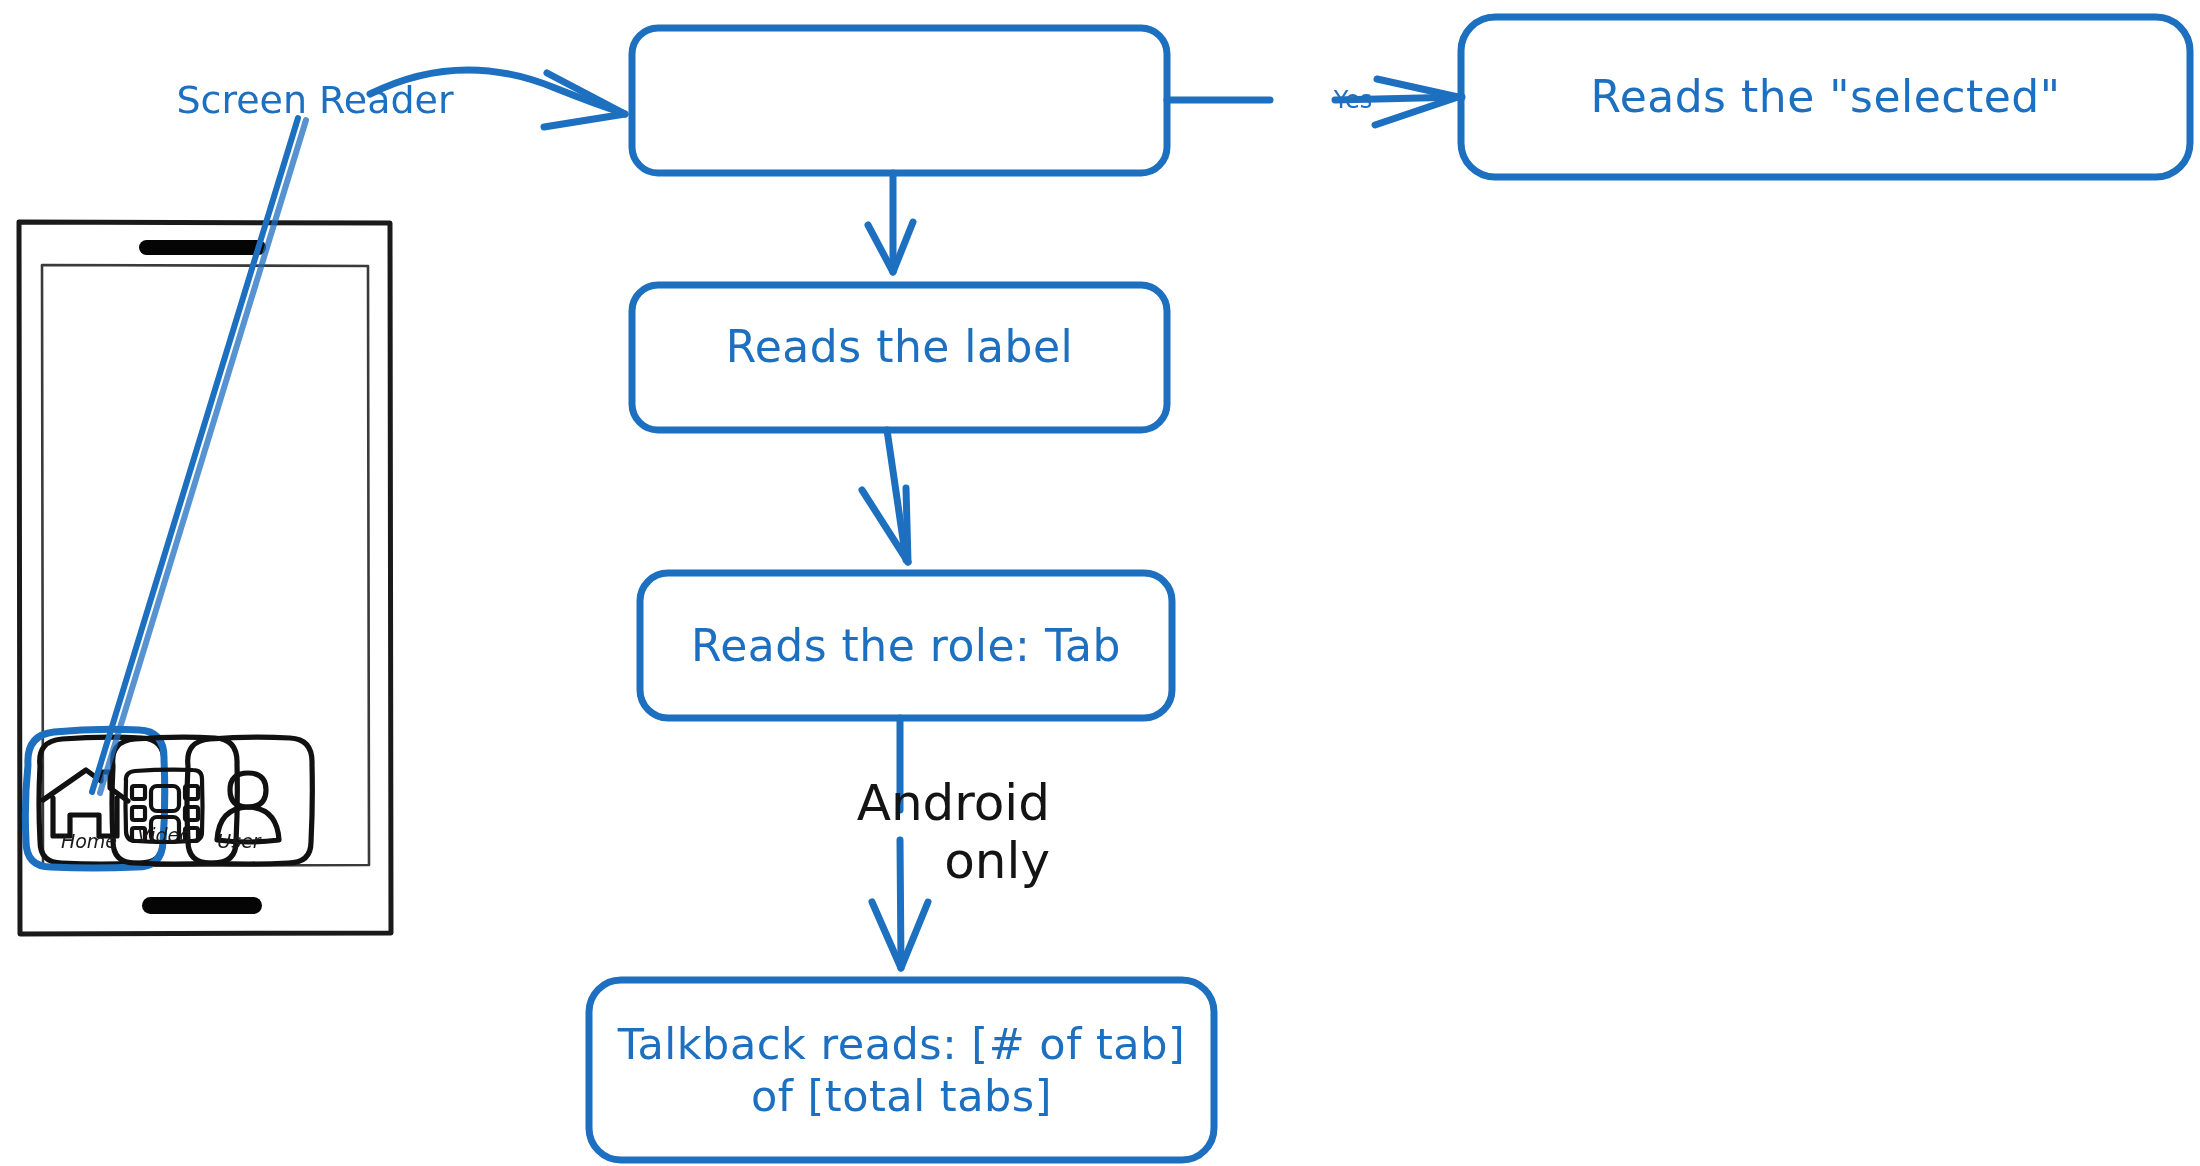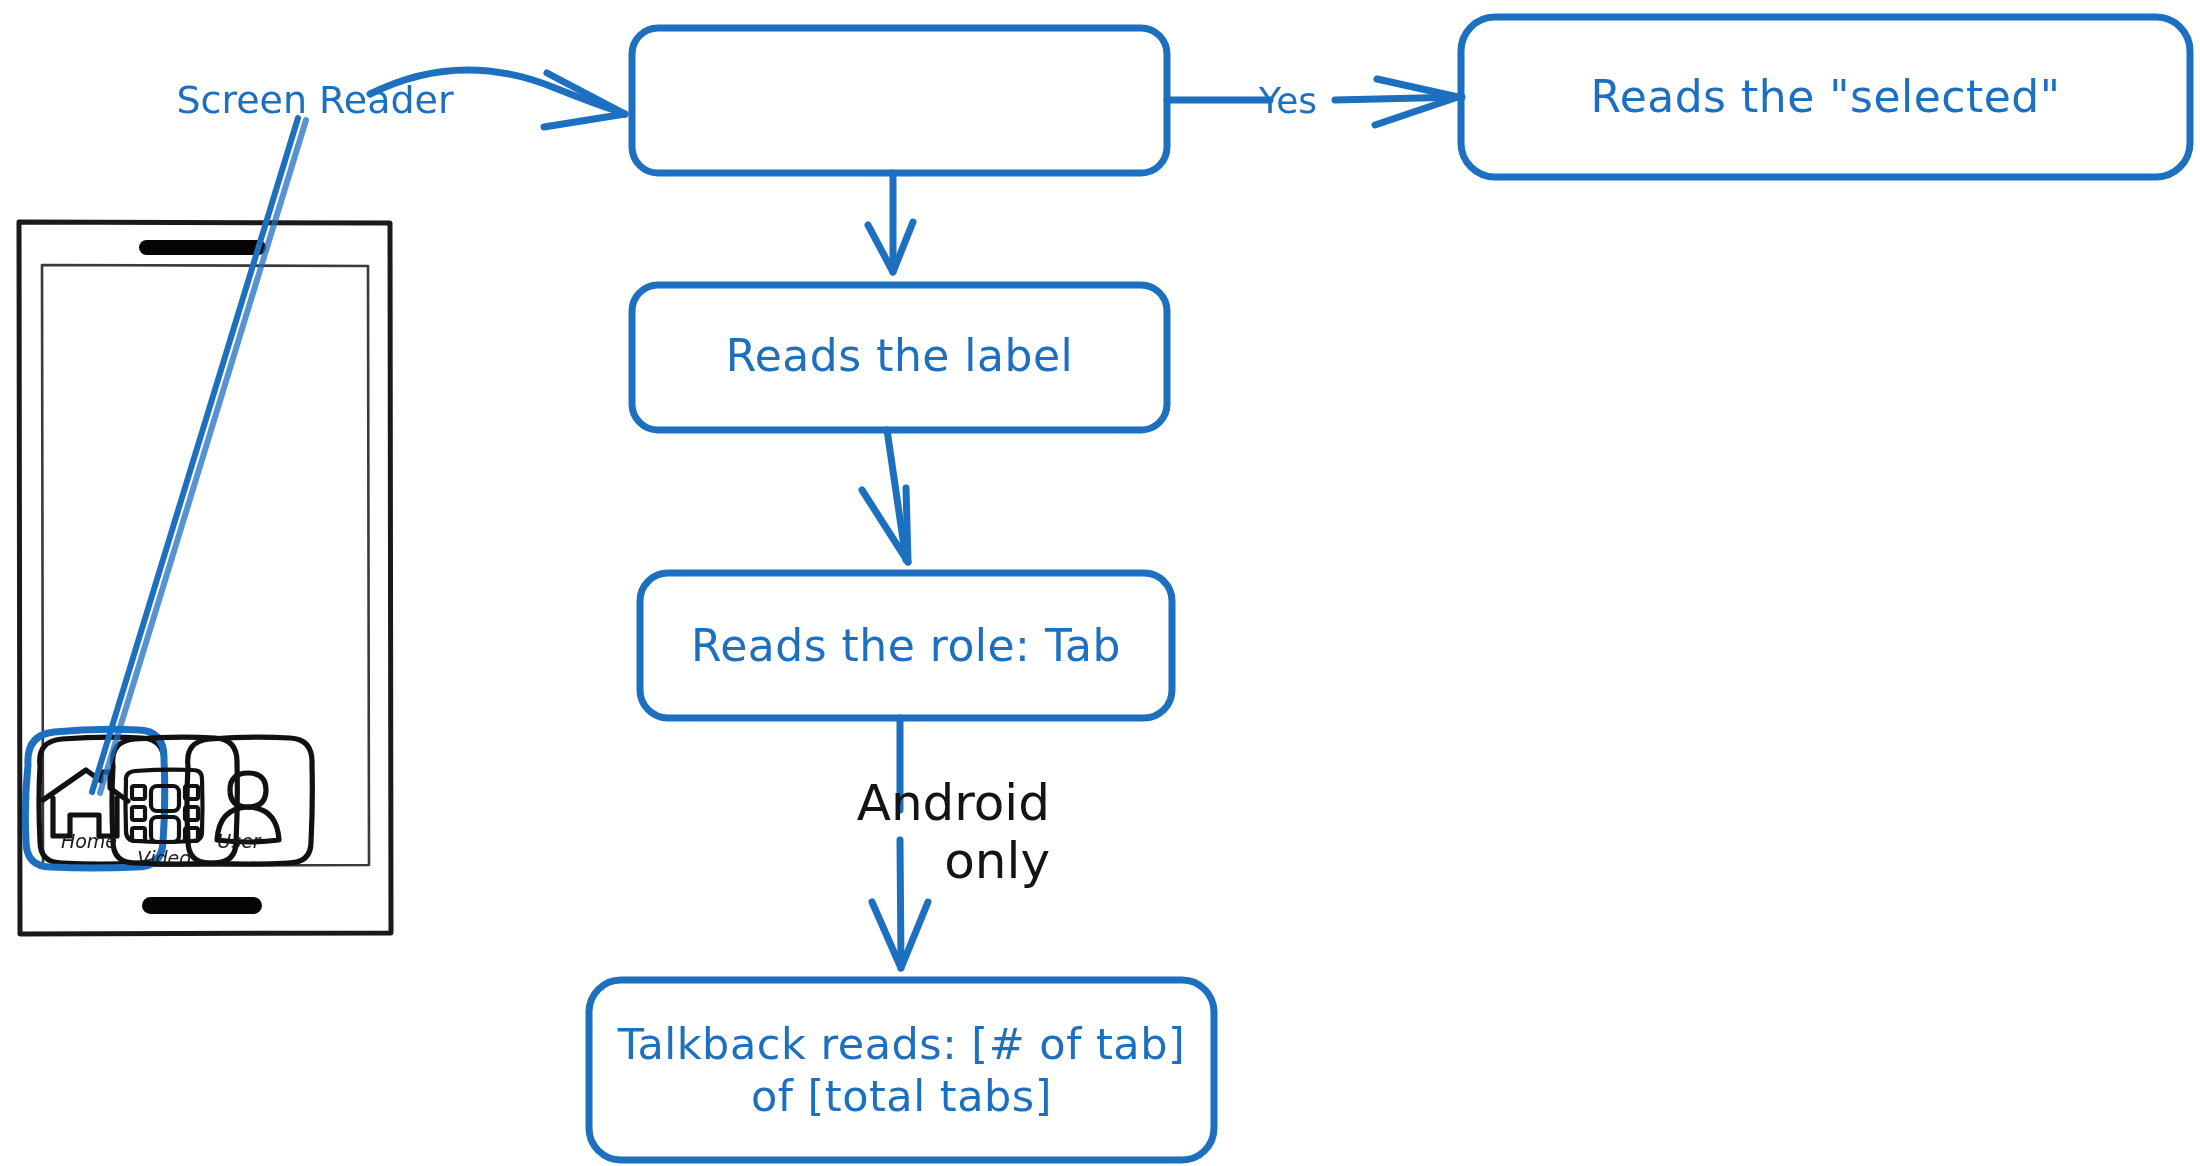--- a/index.html
+++ b/index.html
@@ -165,37 +165,37 @@
     <g>
       <path class="ln" d="M 900 718 L 900 810"></path>
       <path class="ln" d="M 900 840 L 901 966"></path>
       <path class="ln" d="M 872 902 L 901 968"></path>
       <path class="ln" d="M 928 902 L 901 968"></path>
     </g>
   </svg>
 
   <div class="edge-label blue sketch-text" style="left:165px; top:76px; width:300px; height:48px; font-size:38px;">Screen Reader</div>
 
-  <div class="edge-label blue sketch-text" style="left:1243px; top:78px; width:90px; height:44px; font-size:36px;">Yes</div>
+  <div class="edge-label blue sketch-text" style="left:1308px; top:78px; width:90px; height:44px; font-size:24px;">Yes</div>
 
   <div class="edge-label black sketch-text" style="left:750px; top:808px; width:300px; height:48px; font-size:50px;text-align:right;">Android only</div>
 
 
   <div class="node-label" style="left:1461px; top:17px; width:729px; height:160px;">Reads the "selected"</div>
 
-  <div class="node-label" style="left:632px; top:283px; width:535px; height:145px;">Reads the label</div>
+  <div class="node-label" style="left:632px; top:274px; width:535px; height:145px;">Reads the label</div>
 
   <div class="node-label" style="left:640px; top:573px; width:532px; height:145px;">Reads the role: Tab</div>
 
   <div class="node-label" style="left:589px; top:980px; width:625px; height:180px; font-size:43px;">Talkback reads: [# of tab]
 of [total tabs]</div>
 
   <div class="tab-caption" style="left:33px; top:830px; width:112px;">Home</div>
 
-  <div class="tab-caption" style="left:108px; top:847px; width:112px;">Video</div>
+  <div class="tab-caption" style="left:108px; top:824px; width:112px;">Video</div>
 
   <div class="tab-caption" style="left:183px; top:830px; width:112px;">User</div>
 
   <div style="position:absolute; left:26px; top:762px; width:118px; height:98px; background:transparent;"></div>
   <div style="position:absolute; left:111px; top:762px; width:110px; height:98px; background:transparent;"></div>
   <div style="position:absolute; left:186px; top:762px; width:110px; height:98px; background:transparent;"></div>
 
 </div>
 
 </body></html>

